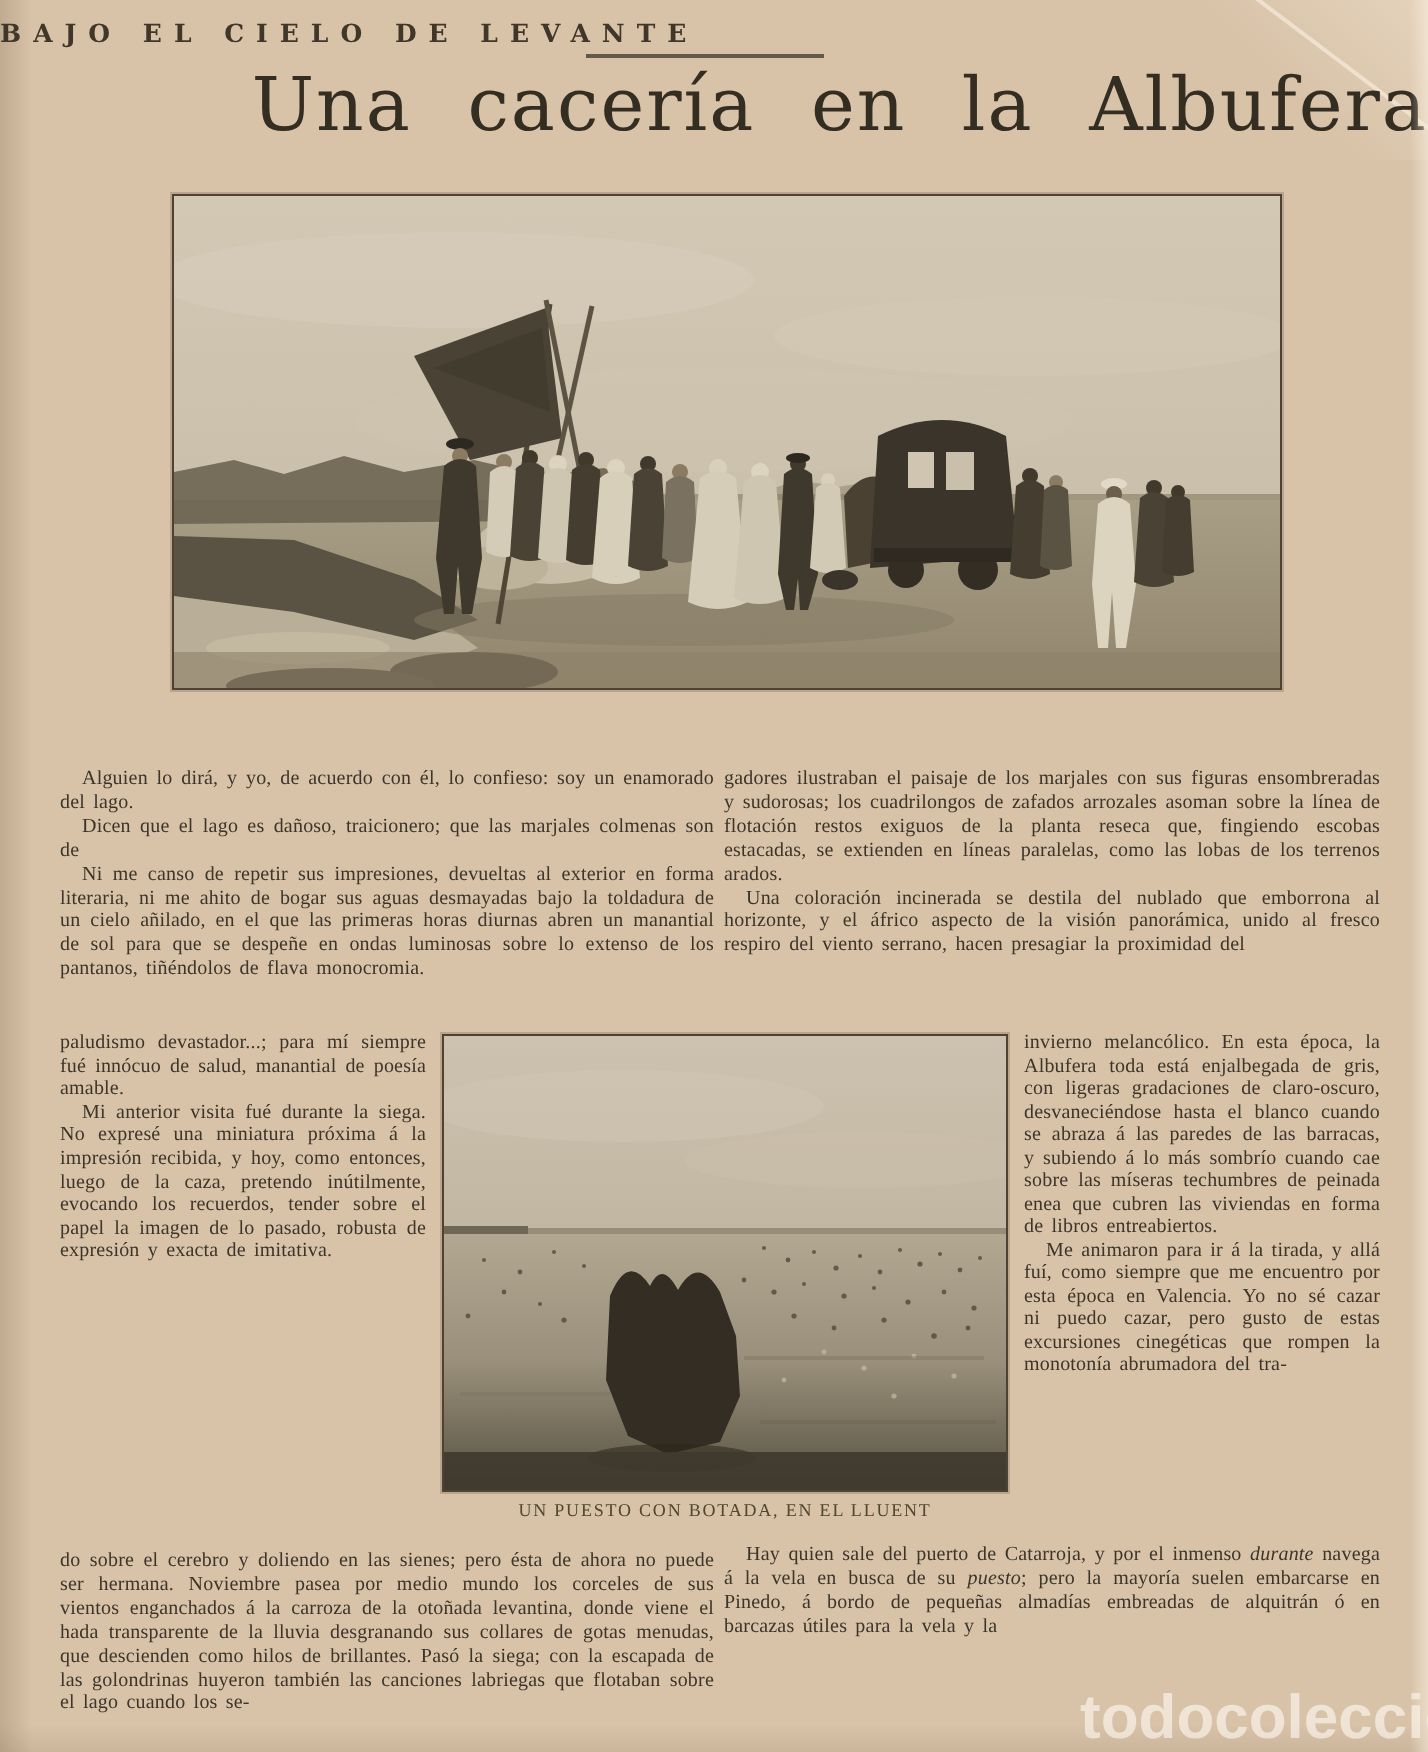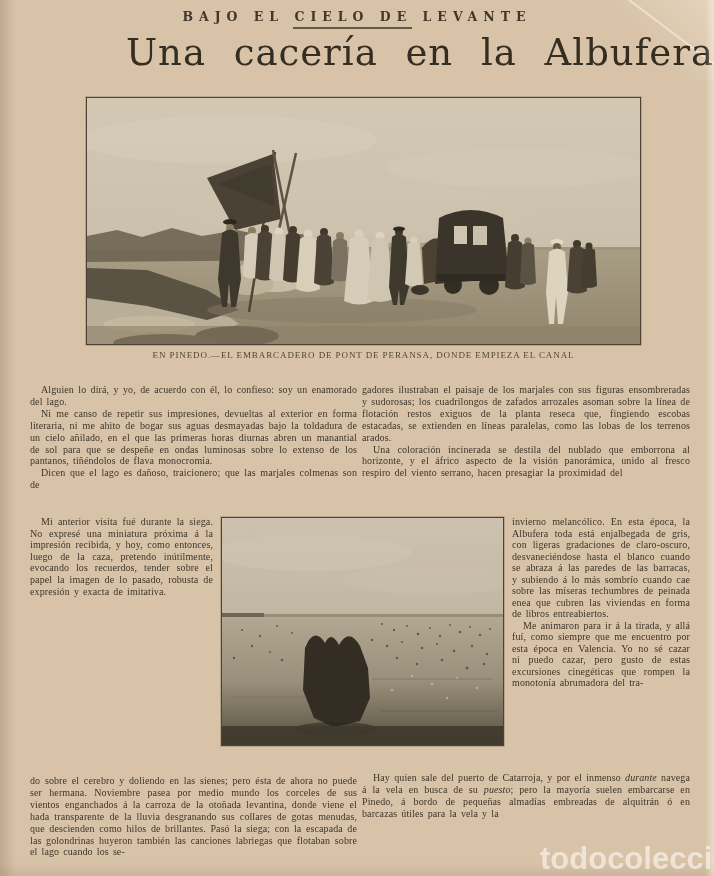--- a/index.html
+++ b/index.html
@@ -14,21 +14,21 @@
   .edge-bottom{ position:absolute; left:0; right:0; bottom:0; height:14px;
     background:linear-gradient(to top, rgba(105,82,58,.12), rgba(105,82,58,0)); }
   .edge-right { position:absolute; right:0; top:0; bottom:0; width:9px;
     background:linear-gradient(to left, rgba(250,240,224,.55), rgba(250,240,224,0)); }
   .corner-light { position:absolute; right:0; top:0; width:110px; height:80px;
     background:linear-gradient(225deg, rgba(240,224,203,.55), rgba(240,224,203,0) 60%); }
   .crease { position:absolute; right:-36px; top:26px; width:170px; height:2px;
     background:rgba(246,235,218,.7); transform:rotate(37deg); }
 
   .kicker {
-    position:absolute; top:9px; left:0; right:0; text-align:center;
+    position:absolute; top:9px; left:0; right:0; text-align:left;
     font-family:"DejaVu Serif", serif; font-weight:bold;
     font-size:12.5px; letter-spacing:6px; color:#40372a;
   }
   .kicker-rule { position:absolute; top:27px; left:293px; width:119px; height:2px;
     background:rgba(62,52,38,.75); }
   .title {
     position:absolute; top:31px; left:0; right:0; margin:0; text-align:right;
     font-family:"DejaVu Serif", serif; font-weight:normal;
     font-size:37px; letter-spacing:1px; word-spacing:15px; color:#342d22;
   }
@@ -161,28 +161,28 @@
         <circle cx="470" cy="149" r="4" fill="#6b5f4c"></circle>
         <path d="M462,154 q8,-7 16,0 l3,40 -5,32 -5,0 -2,-28 -2,28 -5,0 -3,-32 Z" fill="#ddd4c0"></path>
         <circle cx="490" cy="146" r="4" fill="#41392c"></circle>
           <path d="M483,151 q7,-6 14,0 l3,42 q-10,5 -20,0 Z" fill="#4a4234"></path>
         <circle cx="502" cy="148" r="3.5" fill="#41392c"></circle>
           <path d="M496,152 q6,-5 12,0 l2,36 q-8,4 -16,0 Z" fill="#453d30"></path>
       </g>
       <rect y="228" width="553" height="18" fill="#8d8269" opacity=".6"></rect>
     </svg>
   </div>
-  <div class="caption caption1">EN PINEDO.—EL EMBARCADERO DE PONT DE PERANSA, DONDE EMPIEZA EL CANAL</div>
 
   <div class="tx l1">
     <p>Alguien lo dirá, y yo, de acuerdo con él, lo confieso: soy un enamorado del lago.</p>
+    <p>Dicen que el lago es dañoso, traicionero; que las marjales colmenas son de</p>
     <p>Ni me canso de repetir sus impresiones, devueltas al exterior en forma literaria, ni me ahito de bogar sus aguas desmayadas bajo la toldadura de un cielo añilado, en el que las primeras horas diurnas abren un manantial de sol para que se despeñe en ondas luminosas sobre lo extenso de los pantanos, tiñéndolos de flava monocromia.</p>
-    <p>Dicen que el lago es dañoso, traicionero; que las marjales colmenas son de</p>
   </div>
   <div class="tx l2">
+    <p class="cont">paludismo devastador...; para mí siempre fué innócuo de salud, manantial de poesía amable.</p>
     <p>Mi anterior visita fué durante la siega. No expresé una miniatura próxima á la impresión recibida, y hoy, como entonces, luego de la caza, pretendo inútilmente, evocando los recuerdos, tender sobre el papel la imagen de lo pasado, robusta de expresión y exacta de imitativa.</p>
   </div>
   <div class="tx l3">
     <p class="cont">do sobre el cerebro y doliendo en las sienes; pero ésta de ahora no puede ser hermana. Noviembre pasea por medio mundo los corceles de sus vientos enganchados á la carroza de la otoñada levantina, donde viene el hada transparente de la lluvia desgranando sus collares de gotas menudas, que descienden como hilos de brillantes. Pasó la siega; con la escapada de las golondrinas huyeron también las canciones labriegas que flotaban sobre el lago cuando los se-</p>
   </div>
 
   <div class="tx r1">
     <p class="cont">gadores ilustraban el paisaje de los marjales con sus figuras ensombreradas y sudorosas; los cuadrilongos de zafados arrozales asoman sobre la línea de flotación restos exiguos de la planta reseca que, fingiendo escobas estacadas, se extienden en líneas paralelas, como las lobas de los terrenos arados.</p>
     <p>Una coloración incinerada se destila del nublado que emborrona al horizonte, y el áfrico aspecto de la visión panorámica, unido al fresco respiro del viento serrano, hacen presagiar la proximidad del</p>
   </div>
@@ -257,17 +257,18 @@
           <circle cx="225" cy="180" r="1.3"></circle>
       </g>
       <path d="M83,130 Q92,108 103,125 Q109,112 117,127 Q127,109 138,128 L146,150 L148,180 L138,203 L112,209 L92,200 L81,172 Z" fill="#332d23"></path>
       <ellipse cx="114" cy="211" rx="42" ry="7" fill="#2b2619" opacity=".55"></ellipse>
       <rect x="150" y="160" width="120" height="2" fill="#7a7260" opacity=".4"></rect>
       <rect x="8" y="178" width="75" height="2" fill="#7a7260" opacity=".4"></rect>
       <rect x="158" y="192" width="118" height="2" fill="#6d6553" opacity=".45"></rect>
       <rect y="208" width="281" height="19" fill="#3f392d" opacity=".9"></rect>
     </svg>
   </div>
+  <div class="caption caption2">UN PUESTO CON BOTADA, EN EL LLUENT</div>
 
   <div class="watermark">todocoleccion</div>
 
   <div class="edge-right"></div>
 </div>
 
 </body></html>

